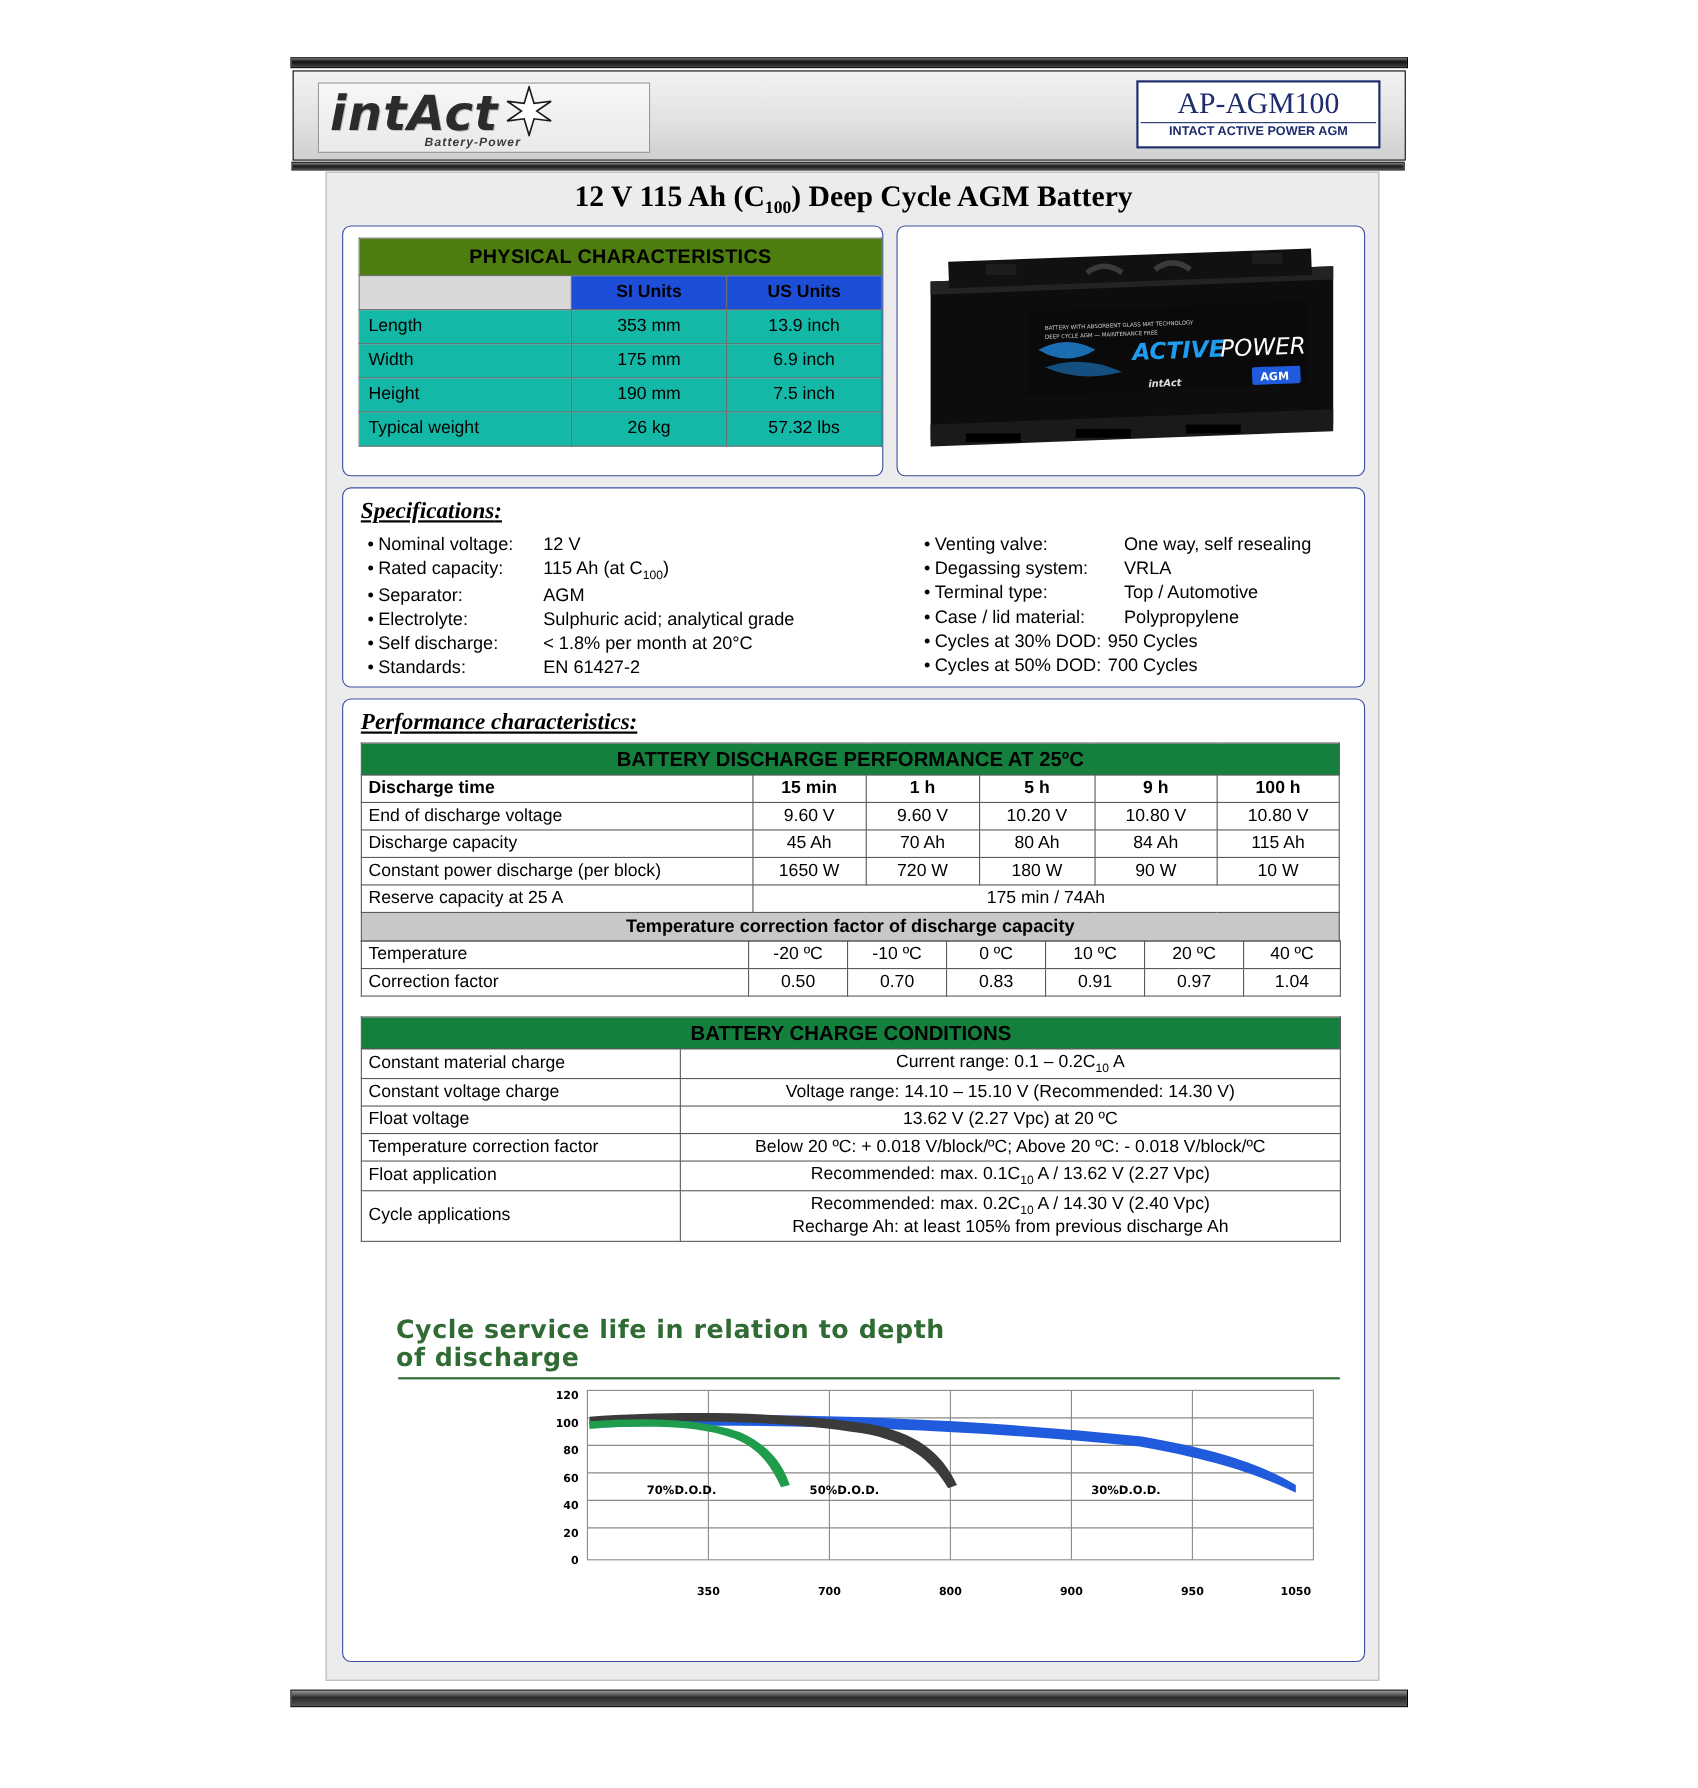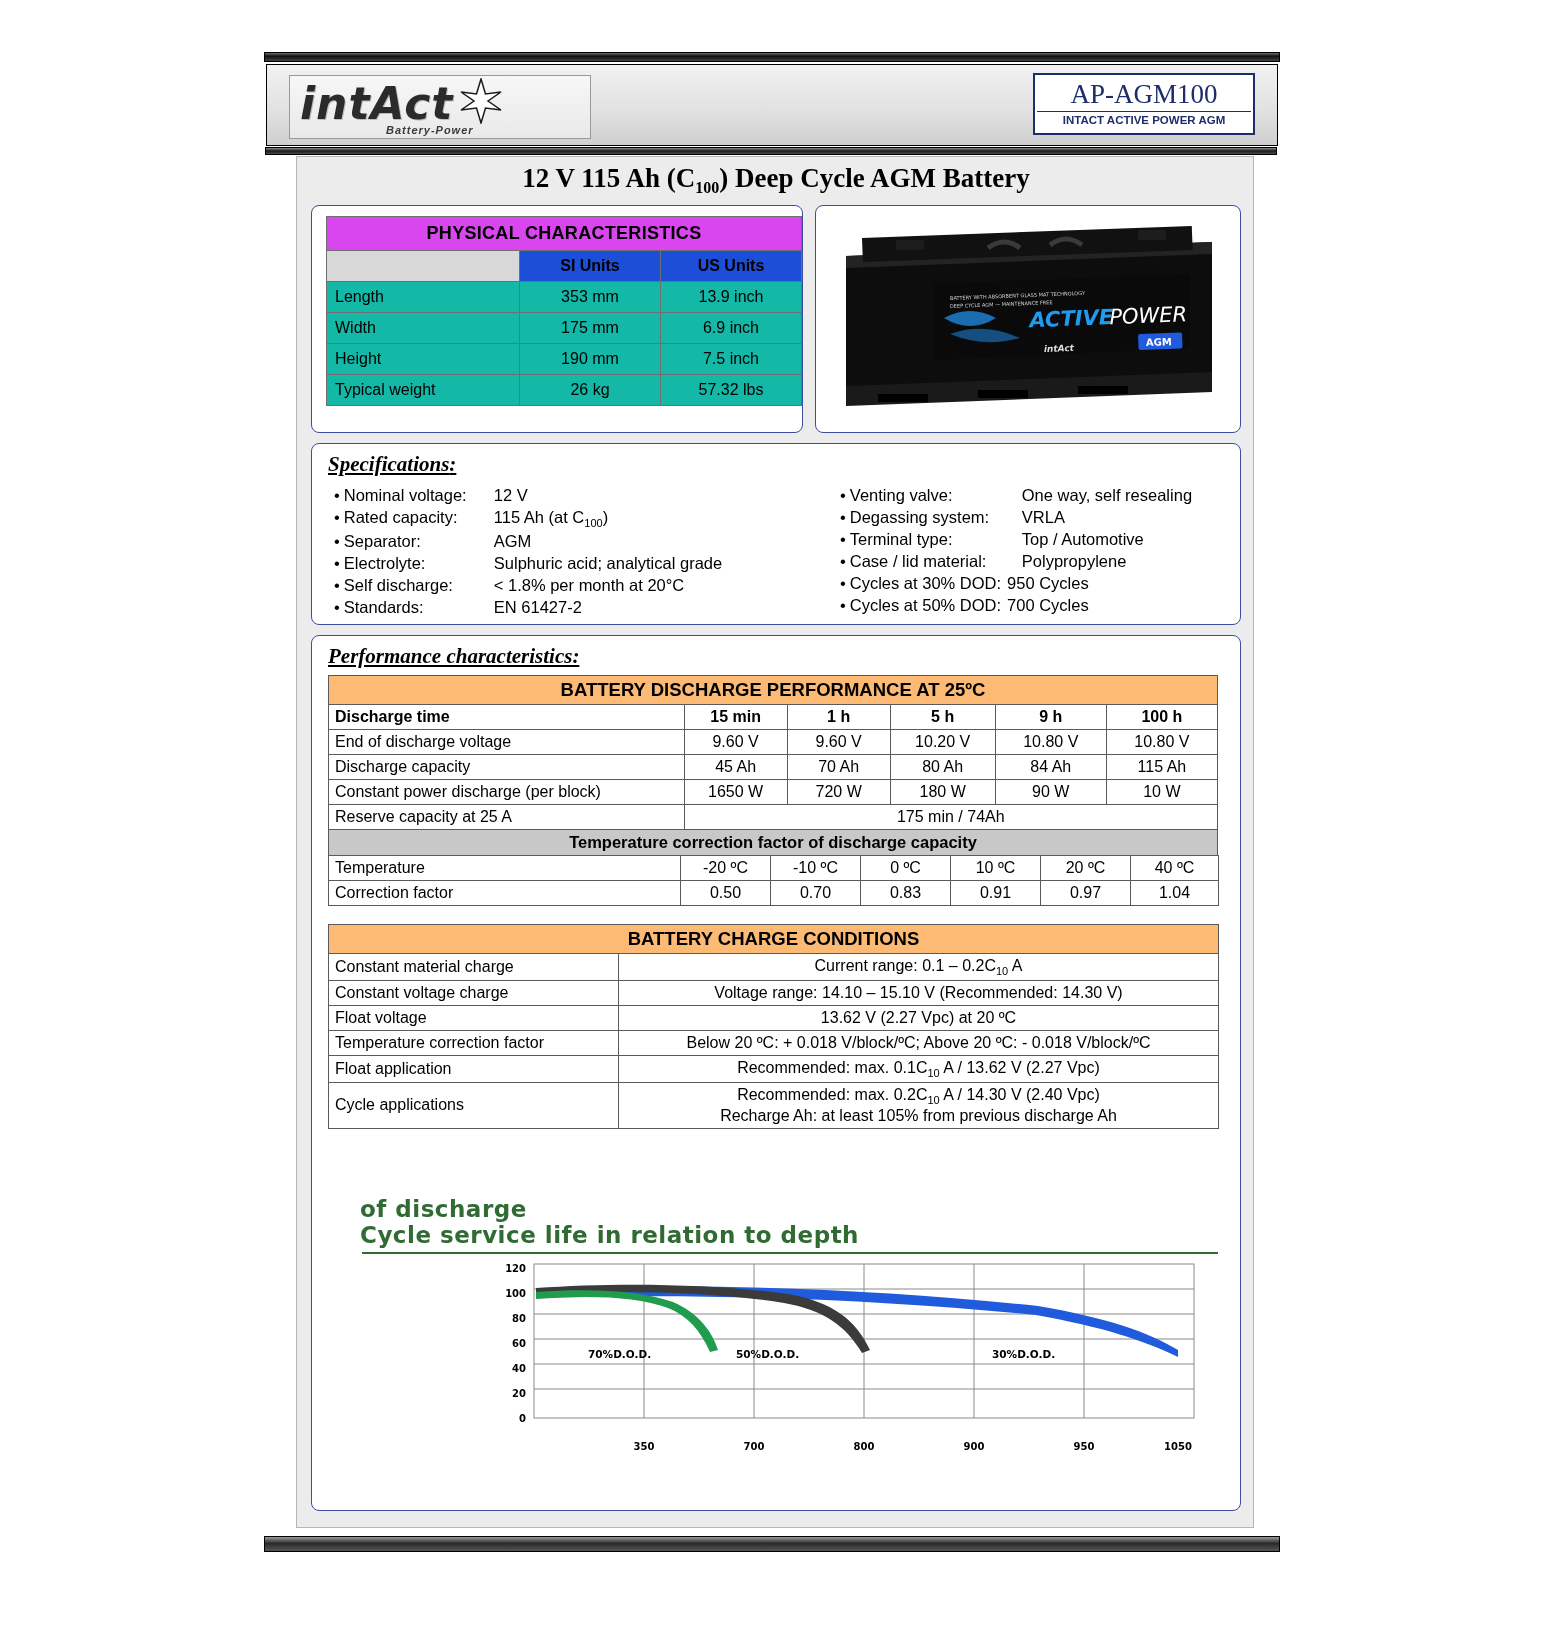--- a/index.html
+++ b/index.html
@@ -147,21 +147,21 @@
     left:14px; top:10px;
     border-collapse:collapse;
     font-size:16px;
   }
   table.phys td, table.phys th{
     border:1px solid #6f6f6f;
     padding:6px 8px;
     background:#14b8a6;
   }
   table.phys .hdr{
-    background:#d946ef;
+    background:#4d7c0f;
     font-weight:bold;
     font-size:18px;
     text-align:center;
     letter-spacing:0.3px;
   }
   table.phys .sub{
     background:#1d4ed8;
     font-weight:bold;
     text-align:center;
     font-size:16px;
@@ -221,21 +221,21 @@
     width:890px;
     margin-left:16px;
     table-layout:fixed;
   }
   table.grid td, table.grid th{
     border:1px solid #5a5a5a;
     padding:3px 6px;
     background:#fff;
   }
   table.grid .band{
-    background:#fdba74;
+    background:#15803d;
     text-align:center;
     font-weight:bold;
     font-size:18.5px;
   }
   table.grid .band2{
     background:#c8c8c8;
     text-align:center;
     font-weight:bold;
     font-size:16.5px;
   }
@@ -516,22 +516,22 @@
           <td class="c">
             <div>Recommended: max. 0.2C<span class="sub">10</span> A / 14.30 V (2.40 Vpc)</div>
             <div>Recharge Ah: at least 105% from previous discharge Ah</div>
           </td>
         </tr>
       </tbody>
         </table>
 
       <div class="chart-wrap">
         <div class="chart-title">
+          <div>Cycle service life in relation to depth</div>
           <div>of discharge</div>
-          <div>Cycle service life in relation to depth</div>
         </div>
         <div class="chart-rule"></div>
 
         <svg style="position:absolute;left:60px;top:62px;width:830px;height:230px" viewBox="0 0 830 230">
 
           <g font-family="DejaVu Sans" font-size="10" font-weight="bold" fill="#000" text-anchor="end">
             <text x="138" y="14">120</text>
             <text x="138" y="39">100</text>
             <text x="138" y="64">80</text>
             <text x="138" y="89">60</text>

